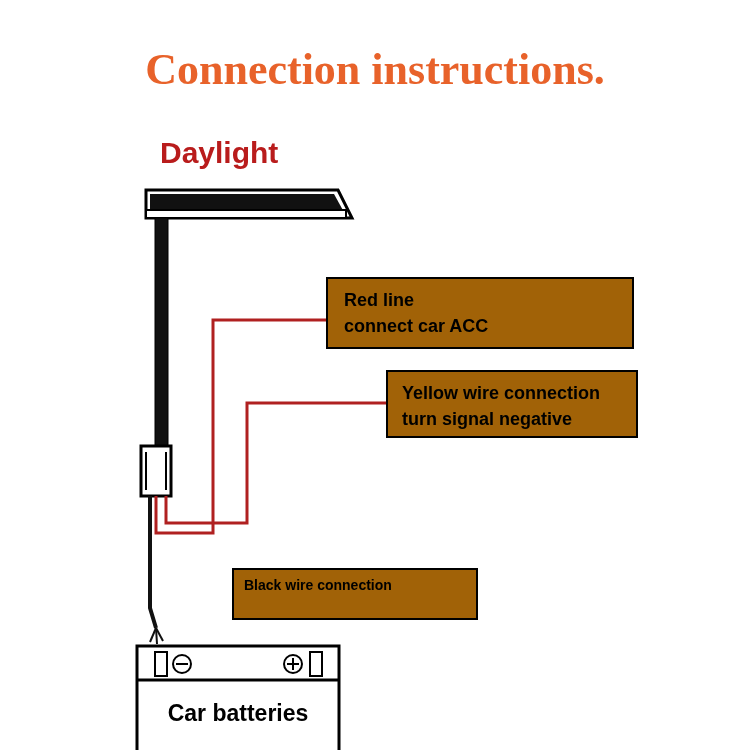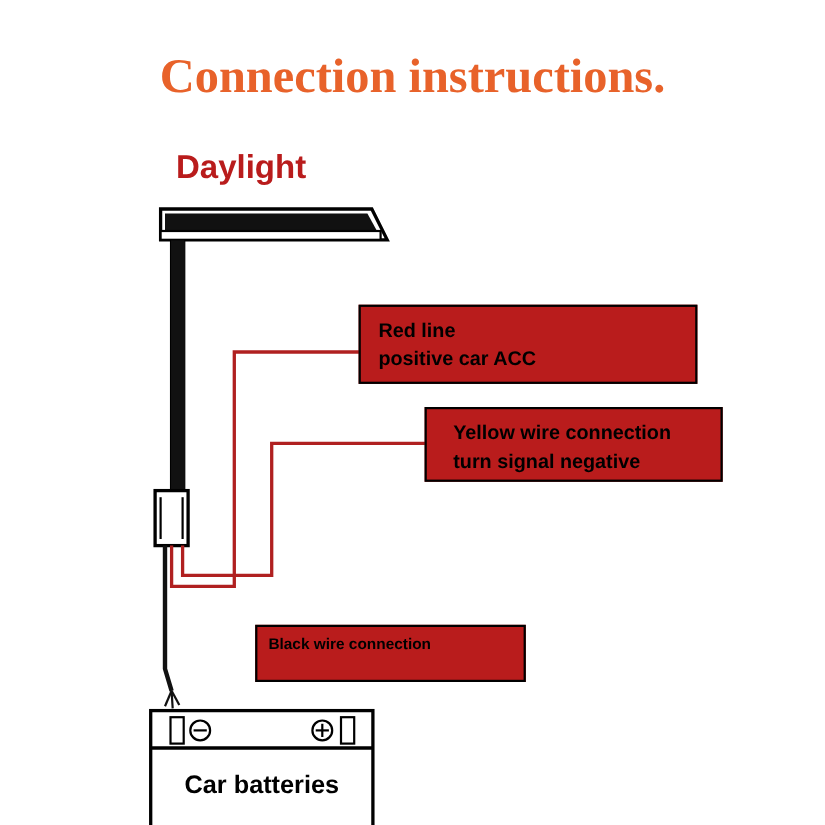--- a/index.html
+++ b/index.html
@@ -42,44 +42,44 @@
     top: 108px;
     font-size: 30px;
     font-weight: bold;
     color: #b91c1c;
     font-family: "Liberation Sans", sans-serif;
   }
   .callout {
     position: absolute;
     box-sizing: border-box;
     border: 2px solid #000000;
-    background: #b91c1c;
+    background: #a16207;
     font-size: 18px;
     font-weight: bold;
     color: #000000;
     line-height: 1.45;
     padding: 8px 12px 8px 16px;
     font-family: "Liberation Sans", sans-serif;
   }
   .callout .line {
     display: block;
     white-space: nowrap;
   }
   #callout-red {
     left: 326px;
     top: 249px;
     width: 308px;
     height: 72px;
   }
   #callout-yellow {
     left: 386px;
     top: 342px;
-    width: 271px;
+    width: 252px;
     height: 68px;
-    padding-left: 24px;
+    padding-left: 14px;
   }
   #callout-black {
     left: 232px;
     top: 540px;
     width: 246px;
     height: 52px;
     padding: 5px 8px 5px 10px;
     font-size: 14px;
   }
   .battery-label {
@@ -145,21 +145,21 @@
 
     <line x1="232" y1="566" x2="210" y2="566" stroke="#ffffff" stroke-width="1"></line>
   </svg>
 
   <div class="title">Connection instructions.</div>
 
   <div class="label-daylight">Daylight</div>
 
   <div class="callout" id="callout-red">
     <span class="line">Red line</span>
-    <span class="line">positive car ACC</span>
+    <span class="line">connect car ACC</span>
   </div>
 
   <div class="callout" id="callout-yellow">
     <span class="line">Yellow wire connection</span>
     <span class="line">turn signal negative</span>
   </div>
 
   <div class="callout" id="callout-black">
     <span class="line">Black wire connection</span>
   </div>

